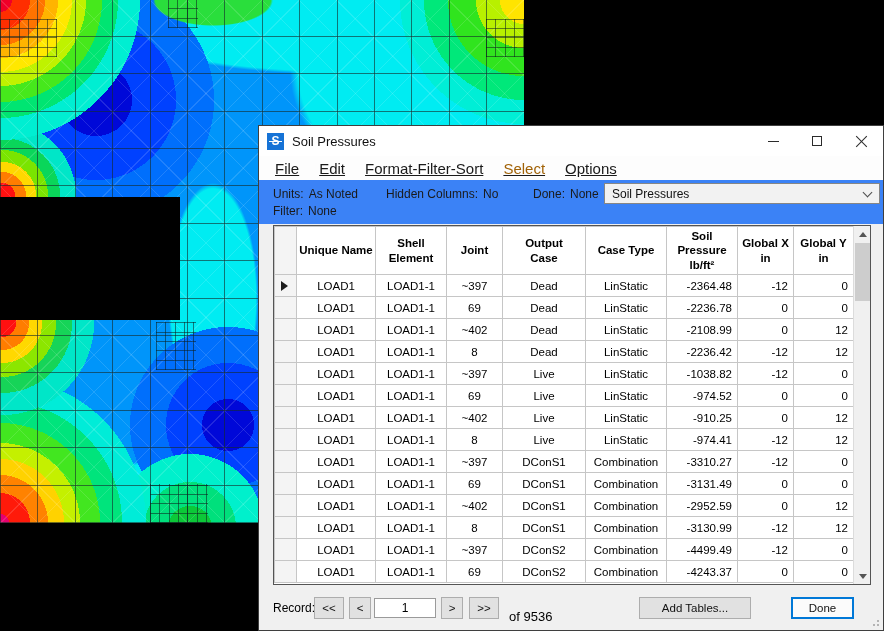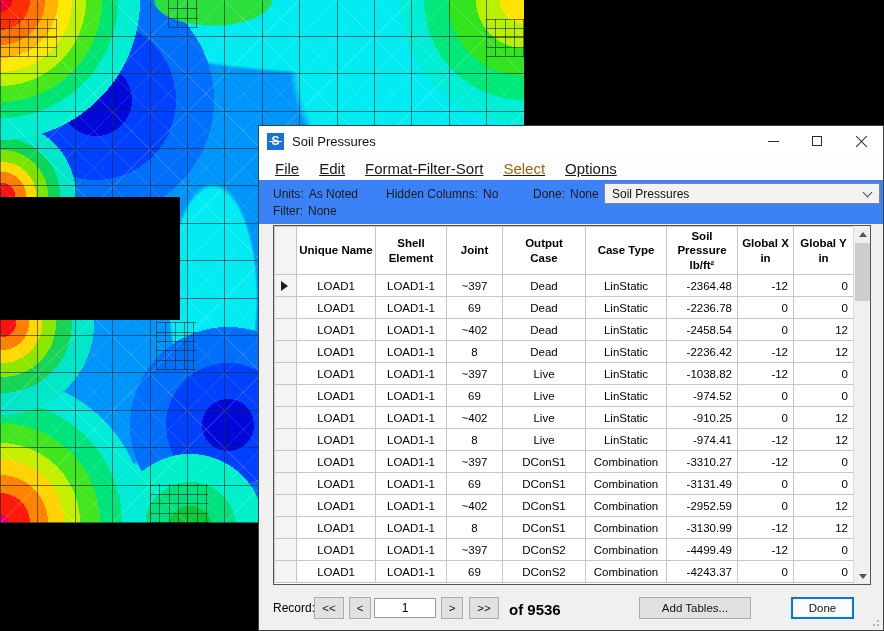--- a/index.html
+++ b/index.html
@@ -110,21 +110,21 @@
   .btn { position:absolute; top:11px; height:22px; background:#e1e1e1; border:1px solid #adadad;
     font-family:"Liberation Sans", sans-serif; font-size:11.5px; color:#111;
     display:flex; align-items:center; justify-content:center; cursor:default; }
   .btn.first { left:55px;  width:30px; }
   .btn.prev  { left:90px;  width:22px; }
   .btn.next  { left:182px; width:22px; }
   .btn.last  { left:210px; width:30px; }
   .rec-input { position:absolute; left:115px; top:12px; width:62px; height:20px;
     border:1px solid #9a9a9a; background:#fff; text-align:center; font-size:12px;
     font-family:"Liberation Sans", sans-serif; }
-  .of-text { position:absolute; left:250px; top:15px; font-size:15px;font-weight:bold; }
+  .of-text { position:absolute; left:250px; top:23px; font-size:13px; }
   .btn.addtables { left:380px; width:112px; }
   .btn.done { left:532px; width:63px; background:#fbfbfb; border:2px solid #0078d7; font-weight:normal; }
   .grip { position:absolute; right:4px; bottom:4px; width:2px; height:2px; background:#b4b4b4;
     box-shadow:-4px 0 0 #b4b4b4, 0 -4px 0 #b4b4b4; }
 </style>
 </head>
 <body>
 
 <div class="stage">
 
@@ -246,21 +246,21 @@
               <td class="num">0</td>
               <td class="num">0</td>
             </tr>
             <tr>
               <td class="sel"></td>
               <td>LOAD1</td>
               <td>LOAD1-1</td>
               <td>~402</td>
               <td>Dead</td>
               <td>LinStatic</td>
-              <td class="num">-2458.54</td>
+              <td class="num">-2108.99</td>
               <td class="num">0</td>
               <td class="num">12</td>
             </tr>
             <tr>
               <td class="sel"></td>
               <td>LOAD1</td>
               <td>LOAD1-1</td>
               <td>8</td>
               <td>Dead</td>
               <td>LinStatic</td>

